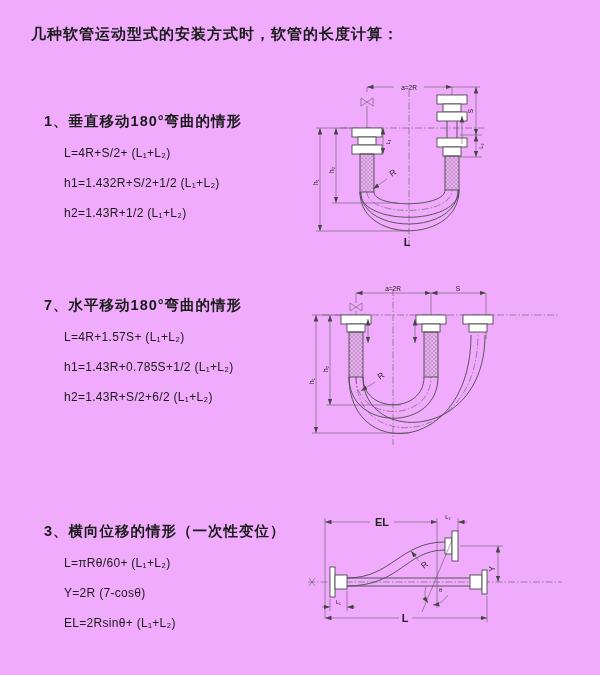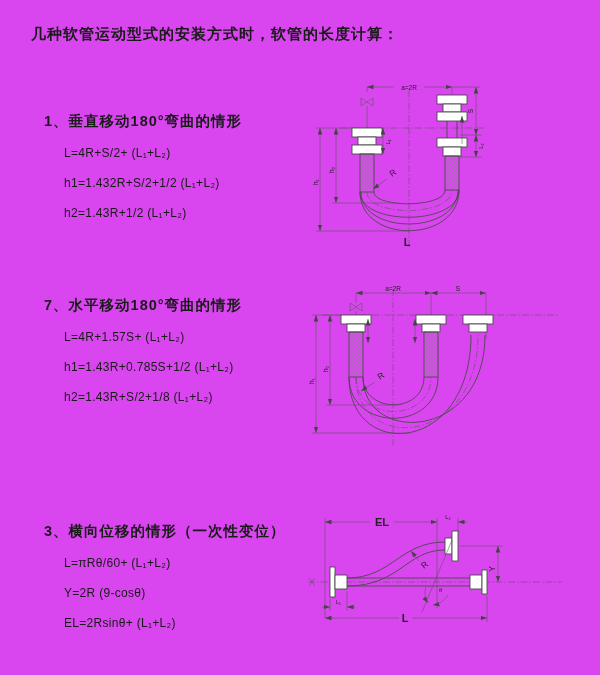--- a/index.html
+++ b/index.html
@@ -1,16 +1,16 @@
 <!DOCTYPE html>
 <html><head>
 <meta charset="utf-8">
 <style>
   html,body{margin:0;padding:0;background:#fff;}
-  .page{position:relative;width:600px;height:675px;background:#d946ef;overflow:hidden;
+  .page{position:relative;width:600px;height:675px;background:#f0abfc;overflow:hidden;
         font-family:"Liberation Sans","DejaVu Sans",sans-serif;color:#1a1a1a;}
   .title{position:absolute;left:31px;top:25px;font-size:15px;font-weight:bold;letter-spacing:1px;}
   .section{position:absolute;left:44px;}
   .sec-heading{font-size:14.5px;font-weight:bold;letter-spacing:1px;}
   .formulas{margin:7px 0 0 20px;}
   .formula{font-size:12px;line-height:30px;letter-spacing:.3px;white-space:pre;}
   #sec1{top:112px;} #sec2{top:296px;} #sec3{top:513px;margin-top:9px;}
   .diag{position:absolute;}
   #d1{left:310px;top:78px;} #d2{left:306px;top:283px;} #d3{left:300px;top:492px;}
   svg .ln{stroke:#4a4a4a;stroke-width:0.9;fill:none;}
@@ -36,29 +36,29 @@
       <div class="formula">h1=1.432R+S/2+1/2 (L₁+L₂)</div>
       <div class="formula">h2=1.43R+1/2 (L₁+L₂)</div>
     </div>
   </div>
 
   <div class="section" id="sec2">
     <div class="sec-heading">7、水平移动180°弯曲的情形</div>
     <div class="formulas">
       <div class="formula">L=4R+1.57S+ (L₁+L₂)</div>
       <div class="formula">h1=1.43R+0.785S+1/2 (L₁+L₂)</div>
-      <div class="formula">h2=1.43R+S/2+1/8 (L₁+L₂)</div>
+      <div class="formula">h2=1.43R+S/2+6/2 (L₁+L₂)</div>
     </div>
   </div>
 
   <div class="section" id="sec3">
     <div class="sec-heading">3、横向位移的情形（一次性变位）</div>
     <div class="formulas">
       <div class="formula">L=πRθ/60+ (L₁+L₂)</div>
-      <div class="formula">Y=2R (9-cosθ)</div>
+      <div class="formula">Y=2R (7-cosθ)</div>
       <div class="formula">EL=2Rsinθ+ (L₁+L₂)</div>
     </div>
   </div>
 
   <svg id="d1" class="diag" width="280" height="185" viewBox="0 0 280 185">
     <defs>
       <pattern id="braid" width="4" height="4" patternUnits="userSpaceOnUse">
         <path d="M0,4L4,0M0,0L4,4" stroke="#8a8a8a" stroke-width="0.5"></path>
       </pattern>
       <marker id="ar" markerWidth="7" markerHeight="5" refX="6.5" refY="2.25" orient="auto-start-reverse" markerUnits="userSpaceOnUse">

